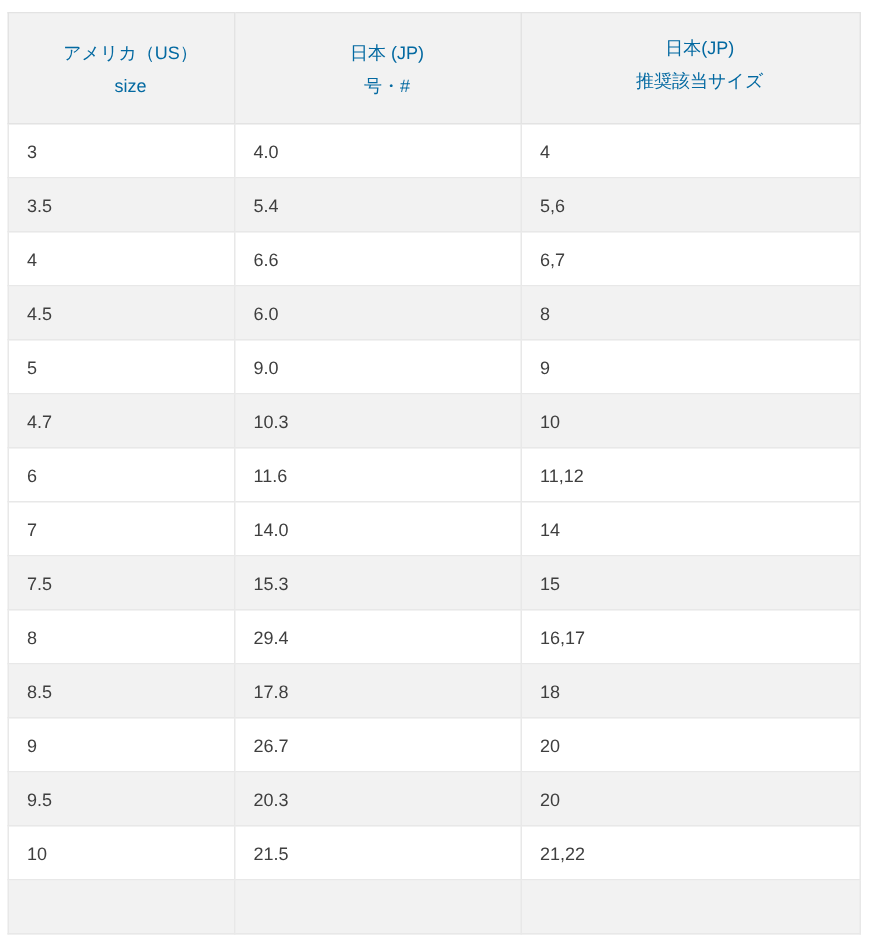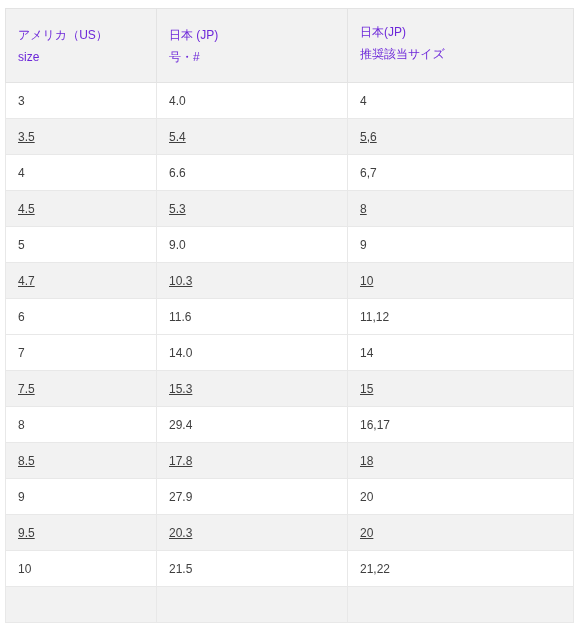--- a/index.html
+++ b/index.html
@@ -35,24 +35,24 @@
   table.size-table col.c3 { width: 226px; }
 
   table.size-table thead th {
     background: #f2f2f2;
     border-top: 1px solid #e3e3e3;
     border-bottom: 1px solid #e3e3e3;
     border-right: 1px solid #e3e3e3;
     border-left: 1px solid #e3e3e3;
     height: 74px;
     padding: 0 0 0 12px;
-    text-align: left;
+    text-align: center;
     vertical-align: middle;
     font-weight: normal;
-    color: #6d28d9;
+    color: #0369a1;
     box-sizing: border-box;
   }
 
   table.size-table thead th.top-align {
     vertical-align: top;
     padding-top: 12px;
     margin-top: 16px;
   }
 
   .hdr-line {
@@ -72,21 +72,20 @@
     box-sizing: border-box;
     white-space: nowrap;
     color: #3f3f3f;
   }
 
   table.size-table tbody tr.even td {
     background: #ffffff;
   }
   table.size-table tbody tr.odd td {
     background: #f2f2f2;
-    text-decoration: underline;
   }
 </style>
 </head>
 <body>
 
 <div class="table-wrap">
   <table class="size-table">
     <colgroup>
       <col class="c1">
       <col class="c2">
@@ -119,21 +118,21 @@
           <td>5.4</td>
           <td>5,6</td>
         </tr>
         <tr class="even">
           <td>4</td>
           <td>6.6</td>
           <td>6,7</td>
         </tr>
         <tr class="odd">
           <td>4.5</td>
-          <td>5.3</td>
+          <td>6.0</td>
           <td>8</td>
         </tr>
         <tr class="even">
           <td>5</td>
           <td>9.0</td>
           <td>9</td>
         </tr>
         <tr class="odd">
           <td>4.7</td>
           <td>10.3</td>
@@ -159,21 +158,21 @@
           <td>29.4</td>
           <td>16,17</td>
         </tr>
         <tr class="odd">
           <td>8.5</td>
           <td>17.8</td>
           <td>18</td>
         </tr>
         <tr class="even">
           <td>9</td>
-          <td>27.9</td>
+          <td>26.7</td>
           <td>20</td>
         </tr>
         <tr class="odd">
           <td>9.5</td>
           <td>20.3</td>
           <td>20</td>
         </tr>
         <tr class="even">
           <td>10</td>
           <td>21.5</td>

